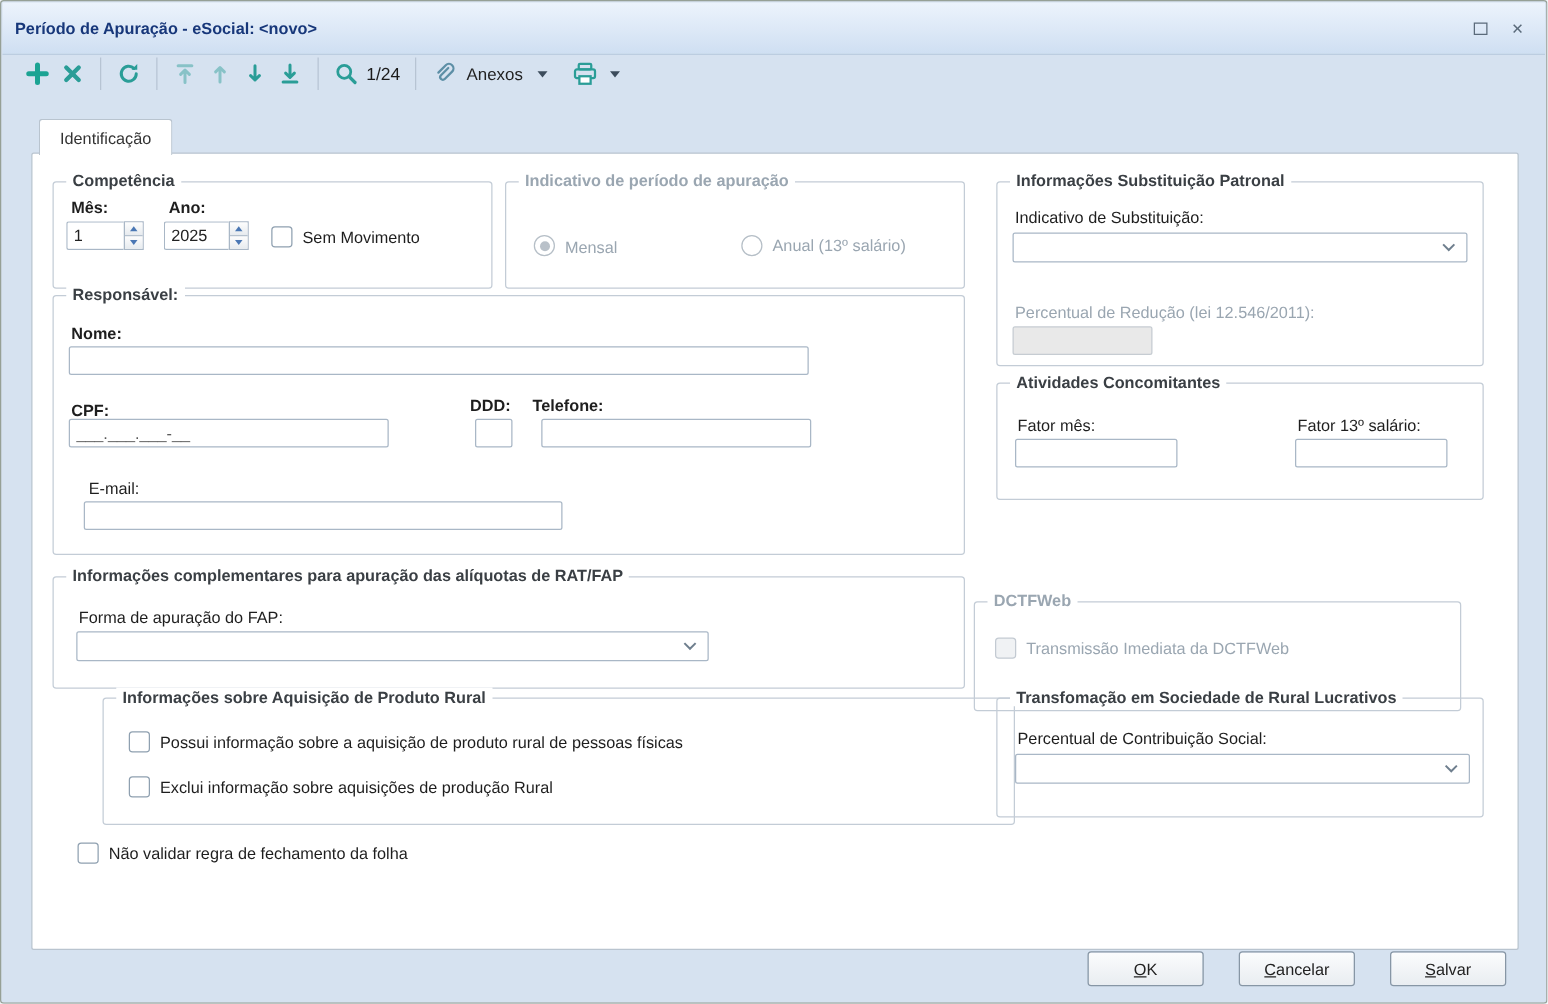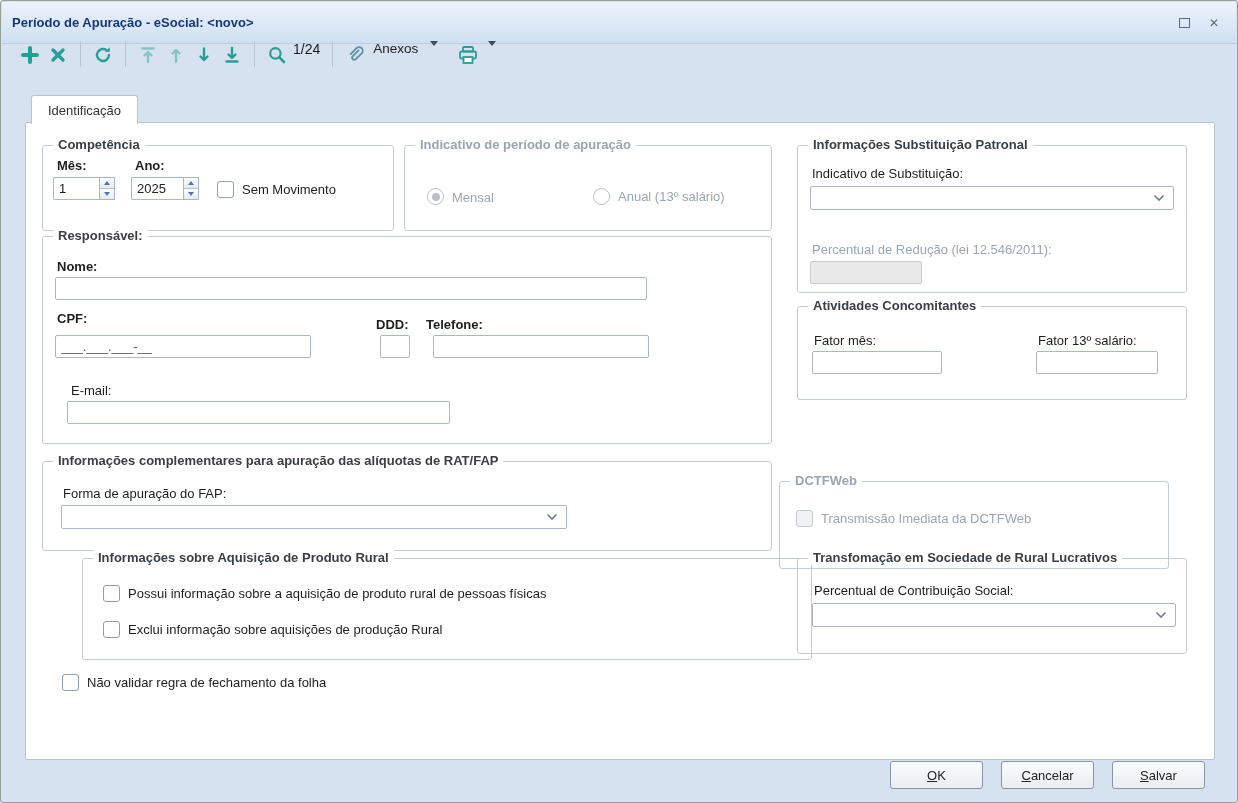--- a/index.html
+++ b/index.html
@@ -4,21 +4,21 @@
 <style>
   html,body{margin:0;padding:0;background:#eef2f6;font-family:"Liberation Sans",sans-serif;}
   .window{position:relative;width:1238px;height:803px;box-sizing:border-box;border:1px solid #96a096;border-radius:3px;background:#d6e2f0;overflow:hidden;}
   
   .titlebar{position:absolute;left:1px;top:1px;right:1px;height:42px;background:linear-gradient(#ecf3fc,#cfdff2);border-bottom:1px solid #bccde0;display:flex;align-items:center;padding:14px 10px;box-sizing:border-box;}
   .title{font-size:13px;font-weight:bold;color:#17377a;}
   .winctl{margin-left:auto;display:flex;align-items:center;gap:14px;padding-right:4px;}
   .wbtn{display:flex;align-items:center;justify-content:center;width:16px;height:16px;cursor:default;color:#5a6a7a;font-size:12px;}
   .sq{width:9px;height:8px;border:1.4px solid #5a6a7a;display:inline-block;}
   
-  .toolbar{position:absolute;left:1px;top:40px;right:1px;height:60px;display:flex;padding-left:14px;box-sizing:border-box;}
+  .toolbar{position:absolute;left:1px;top:28px;right:1px;height:60px;display:flex;align-items:center;padding-left:14px;box-sizing:border-box;}
   .ti{width:28px;height:28px;display:flex;align-items:center;justify-content:center;background:transparent;border:none;padding:0;cursor:default;}
   .tsep{width:1px;height:26px;background:#b7c4d3;margin:0 8px;}
   .tcounter{font-size:14px;color:#1b1b1b;margin-left:2px;margin-right:4px;}
   .tlabel{font-size:13.5px;color:#222;margin:0 6px 0 4px;}
   .caret{width:0;height:0;border-left:4px solid transparent;border-right:4px solid transparent;border-top:5px solid #3c4c5c;display:inline-block;margin:0 6px;}
   .dimmed{opacity:.45;}
   
   .tab{position:absolute;left:30px;top:94px;height:28px;padding:0 16px;background:#fff;border:1px solid #b9c4cf;border-bottom:none;border-radius:3px 3px 0 0;display:flex;align-items:center;z-index:2;}
   .tab span{font-size:13px;color:#333;}
   
@@ -44,21 +44,21 @@
   .radio.checked .circ::after{content:"";position:absolute;inset:3.5px;border-radius:50%;background:#b9c1c9;}
   
   .spin{position:absolute;display:flex;height:23px;}
   .spin input{width:46px;height:23px;border:1px solid #a9b7c6;border-right:none;border-radius:2px 0 0 2px;font-family:"Liberation Sans",sans-serif;font-size:13px;color:#222;padding:0 5px;box-sizing:border-box;}
   .spin .btns{width:16px;display:flex;flex-direction:column;border:1px solid #a9b7c6;box-sizing:border-box;}
   .spin .sb{flex:1;background:linear-gradient(#fdfdfd,#e7ebef);display:flex;align-items:center;justify-content:center;border:none;padding:0;cursor:default;}
   .spin .sb + .sb{border-top:1px solid #b6c2cf;}
   .tri-up{width:0;height:0;border-left:3.5px solid transparent;border-right:3.5px solid transparent;border-bottom:4.5px solid #4a77b4;}
   .tri-down{width:0;height:0;border-left:3.5px solid transparent;border-right:3.5px solid transparent;border-top:4.5px solid #4a77b4;}
   
-  .footer{position:absolute;right:32px;top:760px;display:flex;gap:18px;justify-content:center;}
+  .footer{position:absolute;right:32px;top:760px;display:flex;gap:28px;justify-content:center;}
   .btn{height:28px;min-width:93px;border:1px solid #8796a5;border-radius:3px;background:linear-gradient(#fbfcfd,#e9edf1);font-family:"Liberation Sans",sans-serif;font-size:13px;color:#222;display:flex;align-items:center;justify-content:center;cursor:default;}
   .btn span{display:inline-block;}
   .btn span::first-letter{text-decoration:underline;}
 </style>
 </head>
 <body>
 
 <div class="window">
 
   <div class="titlebar">
@@ -198,21 +198,21 @@
           </svg>
       </span>
       <span class="lbl dim" style="left:14px;top:96px;">Percentual de Redução  (lei 12.546/2011):</span>
       <input class="txt dis" disabled="" style="left: 12px; top: 115px; width: 112px;">
     </div>
 
     <div class="gb" style="left:16px;top:113px;width:730px;height:208px;">
       <span class="legend">Responsável:</span>
       <span class="lbl b" style="left:14px;top:22px;">Nome:</span>
       <input class="txt" style="left: 12px; top: 40px; width: 592px;">
-      <span class="lbl b" style="left:14px;top:74px;">CPF:</span>
+      <span class="lbl b" style="left:14px;top:84px;">CPF:</span>
       <span class="lbl b" style="left:333px;top:80px;">DDD:</span>
       <span class="lbl b" style="left:383px;top:80px;">Telefone:</span>
       <input class="txt" style="left: 12px; top: 98px; width: 256px; color: rgb(85, 85, 85);" value="___.___.___-__">
       <input class="txt" style="left: 337px; top: 98px; width: 30px;">
       <input class="txt" style="left: 390px; top: 98px; width: 216px;">
       <span class="lbl" style="left:28px;top:146px;">E-mail:</span>
       <input class="txt" style="left: 24px; top: 164px; width: 383px;">
     </div>
 
     <div class="gb" style="left:771px;top:183px;width:390px;height:94px;">

